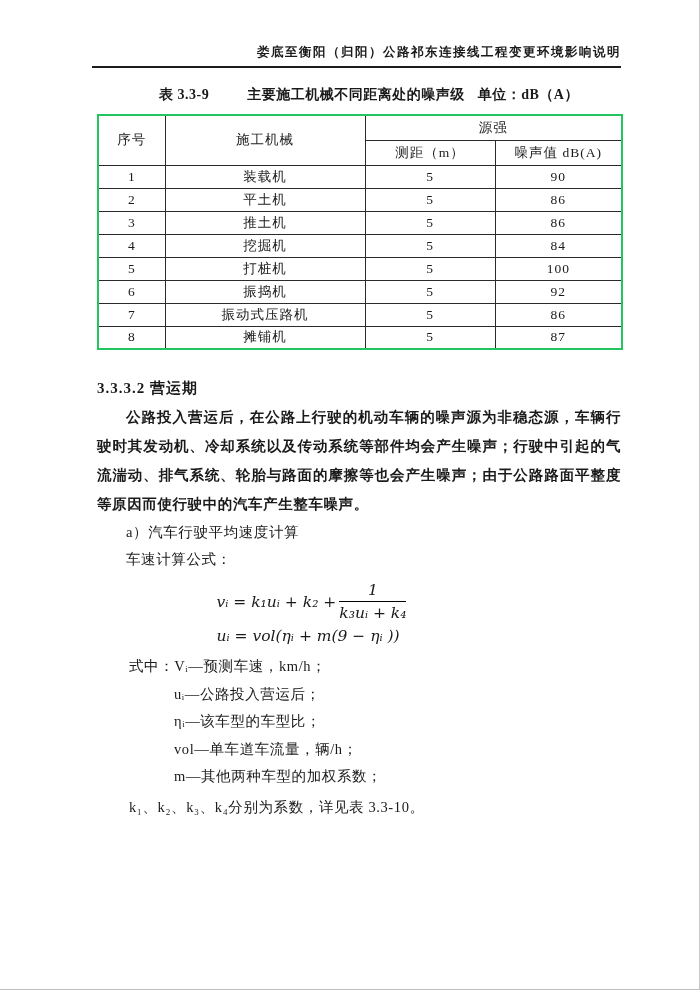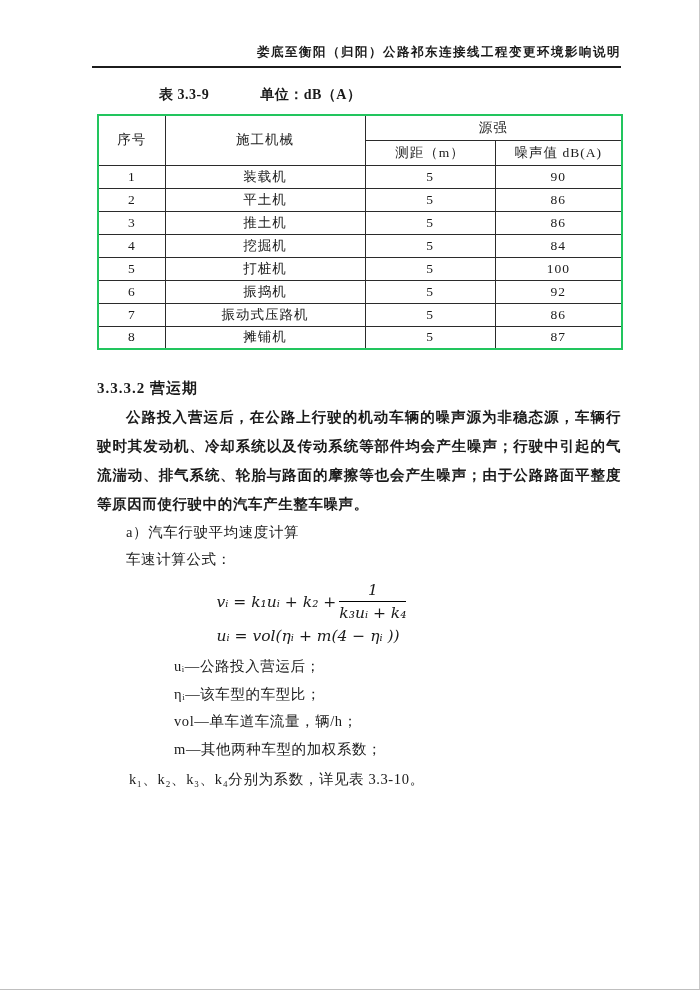--- a/index.html
+++ b/index.html
@@ -139,20 +139,21 @@
 <div class="page">
 
   <div class="doc-header">
     <span>娄底至衡阳（归阳）公路祁东连接线工程变更环境影响说明</span>
   </div>
 
   <div class="main">
 
     <div class="caption">
       <span class="cap-label">表 3.3-9</span>
+      <span class="cap-title">主要施工机械不同距离处的噪声级</span>
       <span class="cap-unit">单位：dB（A）</span>
     </div>
 
     <table class="noise-table">
       <colgroup>
           <col class="c1">
           <col class="c2">
           <col class="c3">
           <col class="c4">
         </colgroup>
@@ -226,25 +227,26 @@
 
     <div class="formula-wrap">
       <div class="formula-inner">
         <div class="f-line1 math">
           <span>vᵢ = k₁uᵢ + k₂ +</span>
           <span class="frac">
             <span class="num">1</span>
             <span class="den">k₃uᵢ + k₄</span>
           </span>
         </div>
-        <div class="f-line2 math">uᵢ = vol(ηᵢ + m(4 − ηᵢ ))</div>
+        <div class="f-line2 math">uᵢ = vol(ηᵢ + m(9 − ηᵢ ))</div>
       </div>
     </div>
 
     <div class="defs">
+      <div class="def-line ind-a">式中：Vᵢ—预测车速，km/h；</div>
       <div class="def-line ind-b">uᵢ—公路投入营运后；</div>
       <div class="def-line ind-b">ηᵢ—该车型的车型比；</div>
       <div class="def-line ind-b">vol—单车道车流量，辆/h；</div>
       <div class="def-line ind-b">m—其他两种车型的加权系数；</div>
       <div class="coeff-note ind-a">k₁、k₂、k₃、k₄分别为系数，详见表 3.3-10。</div>
     </div>
 
   </div>
 
 

